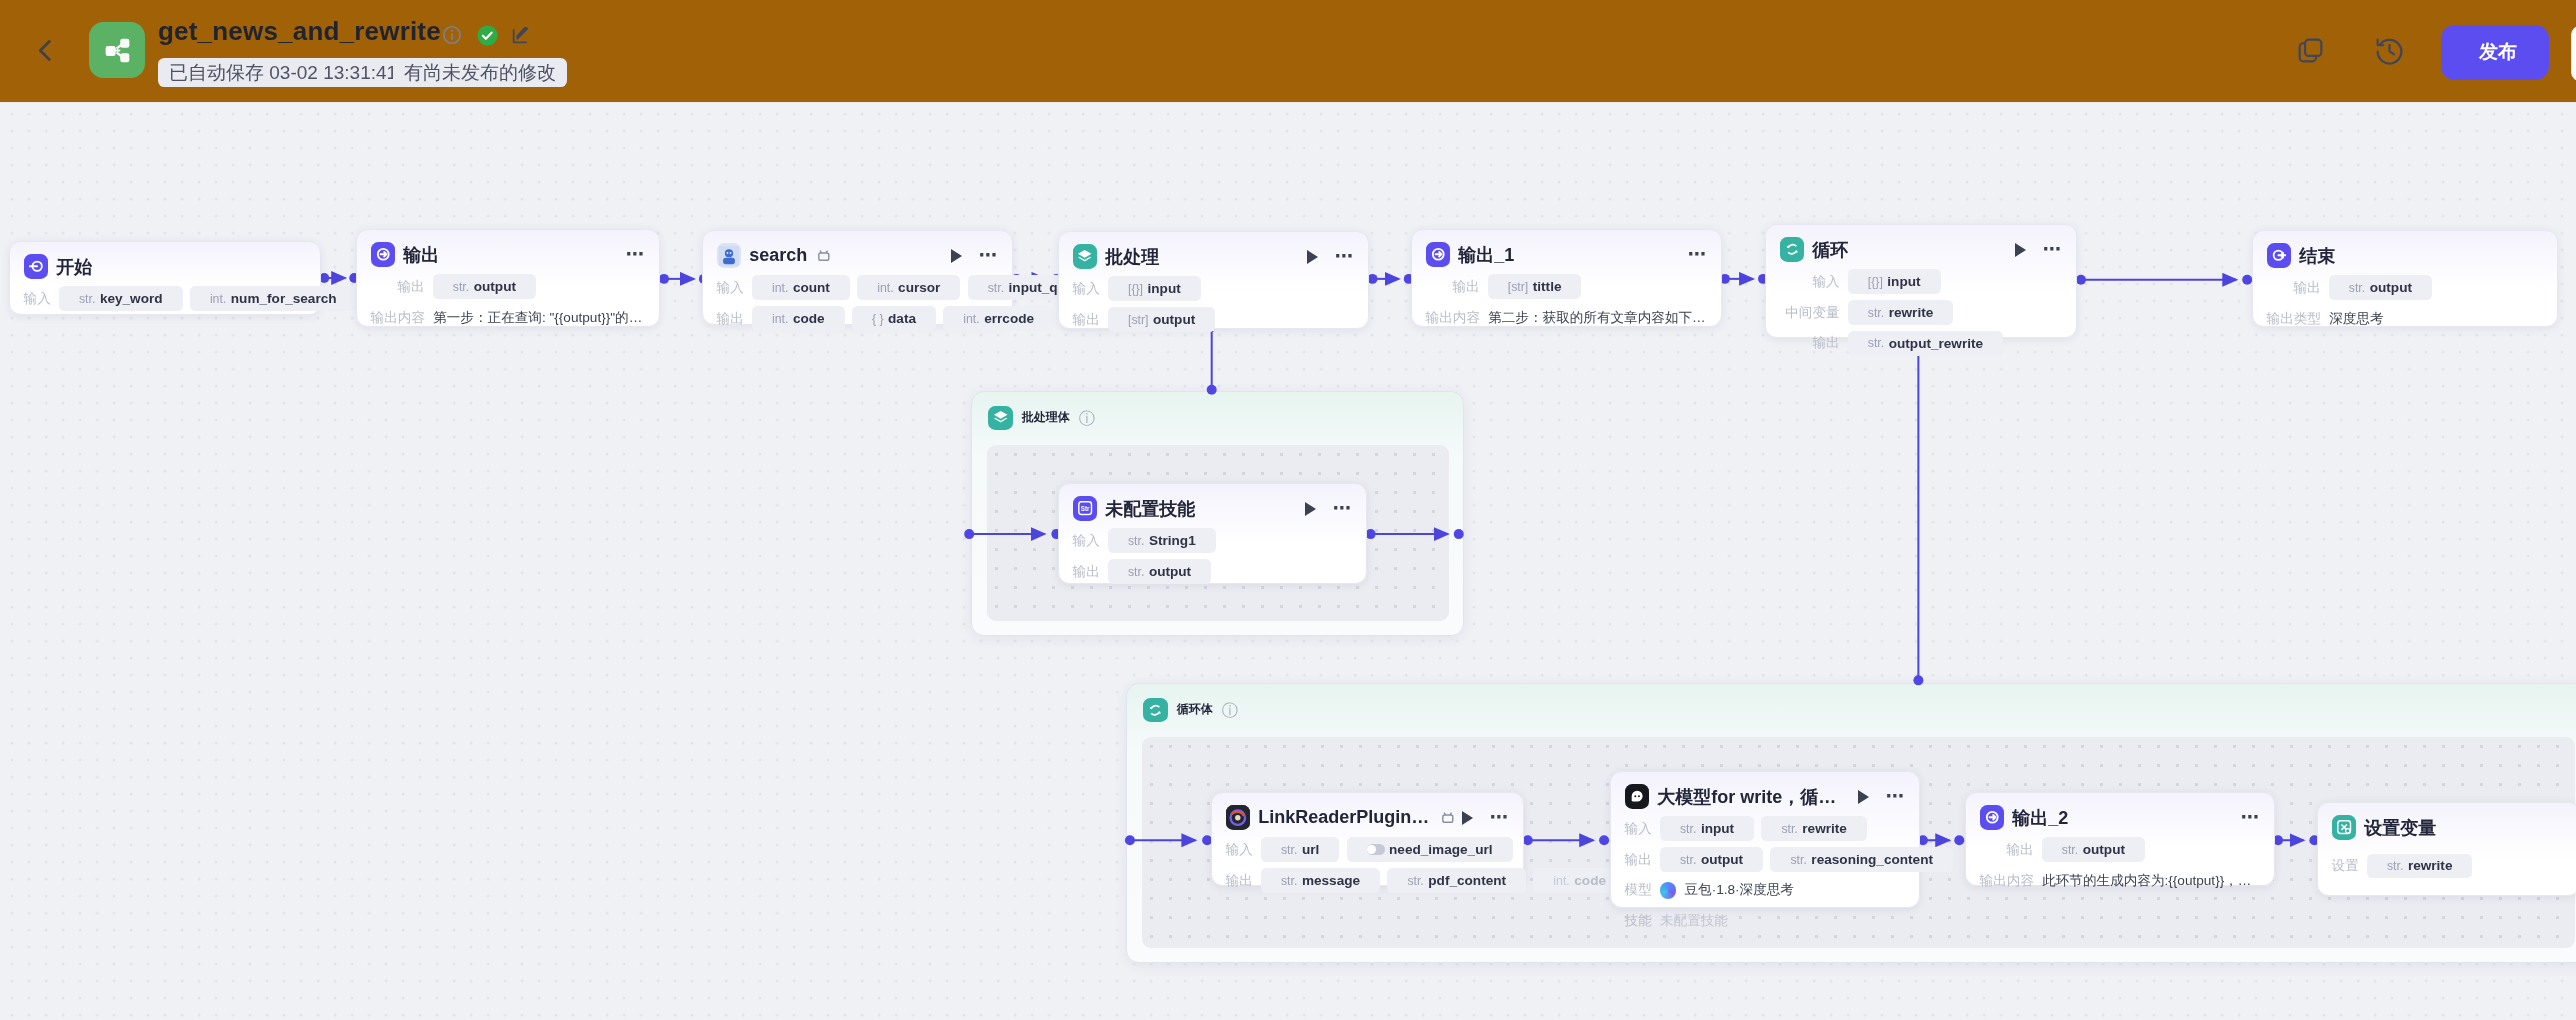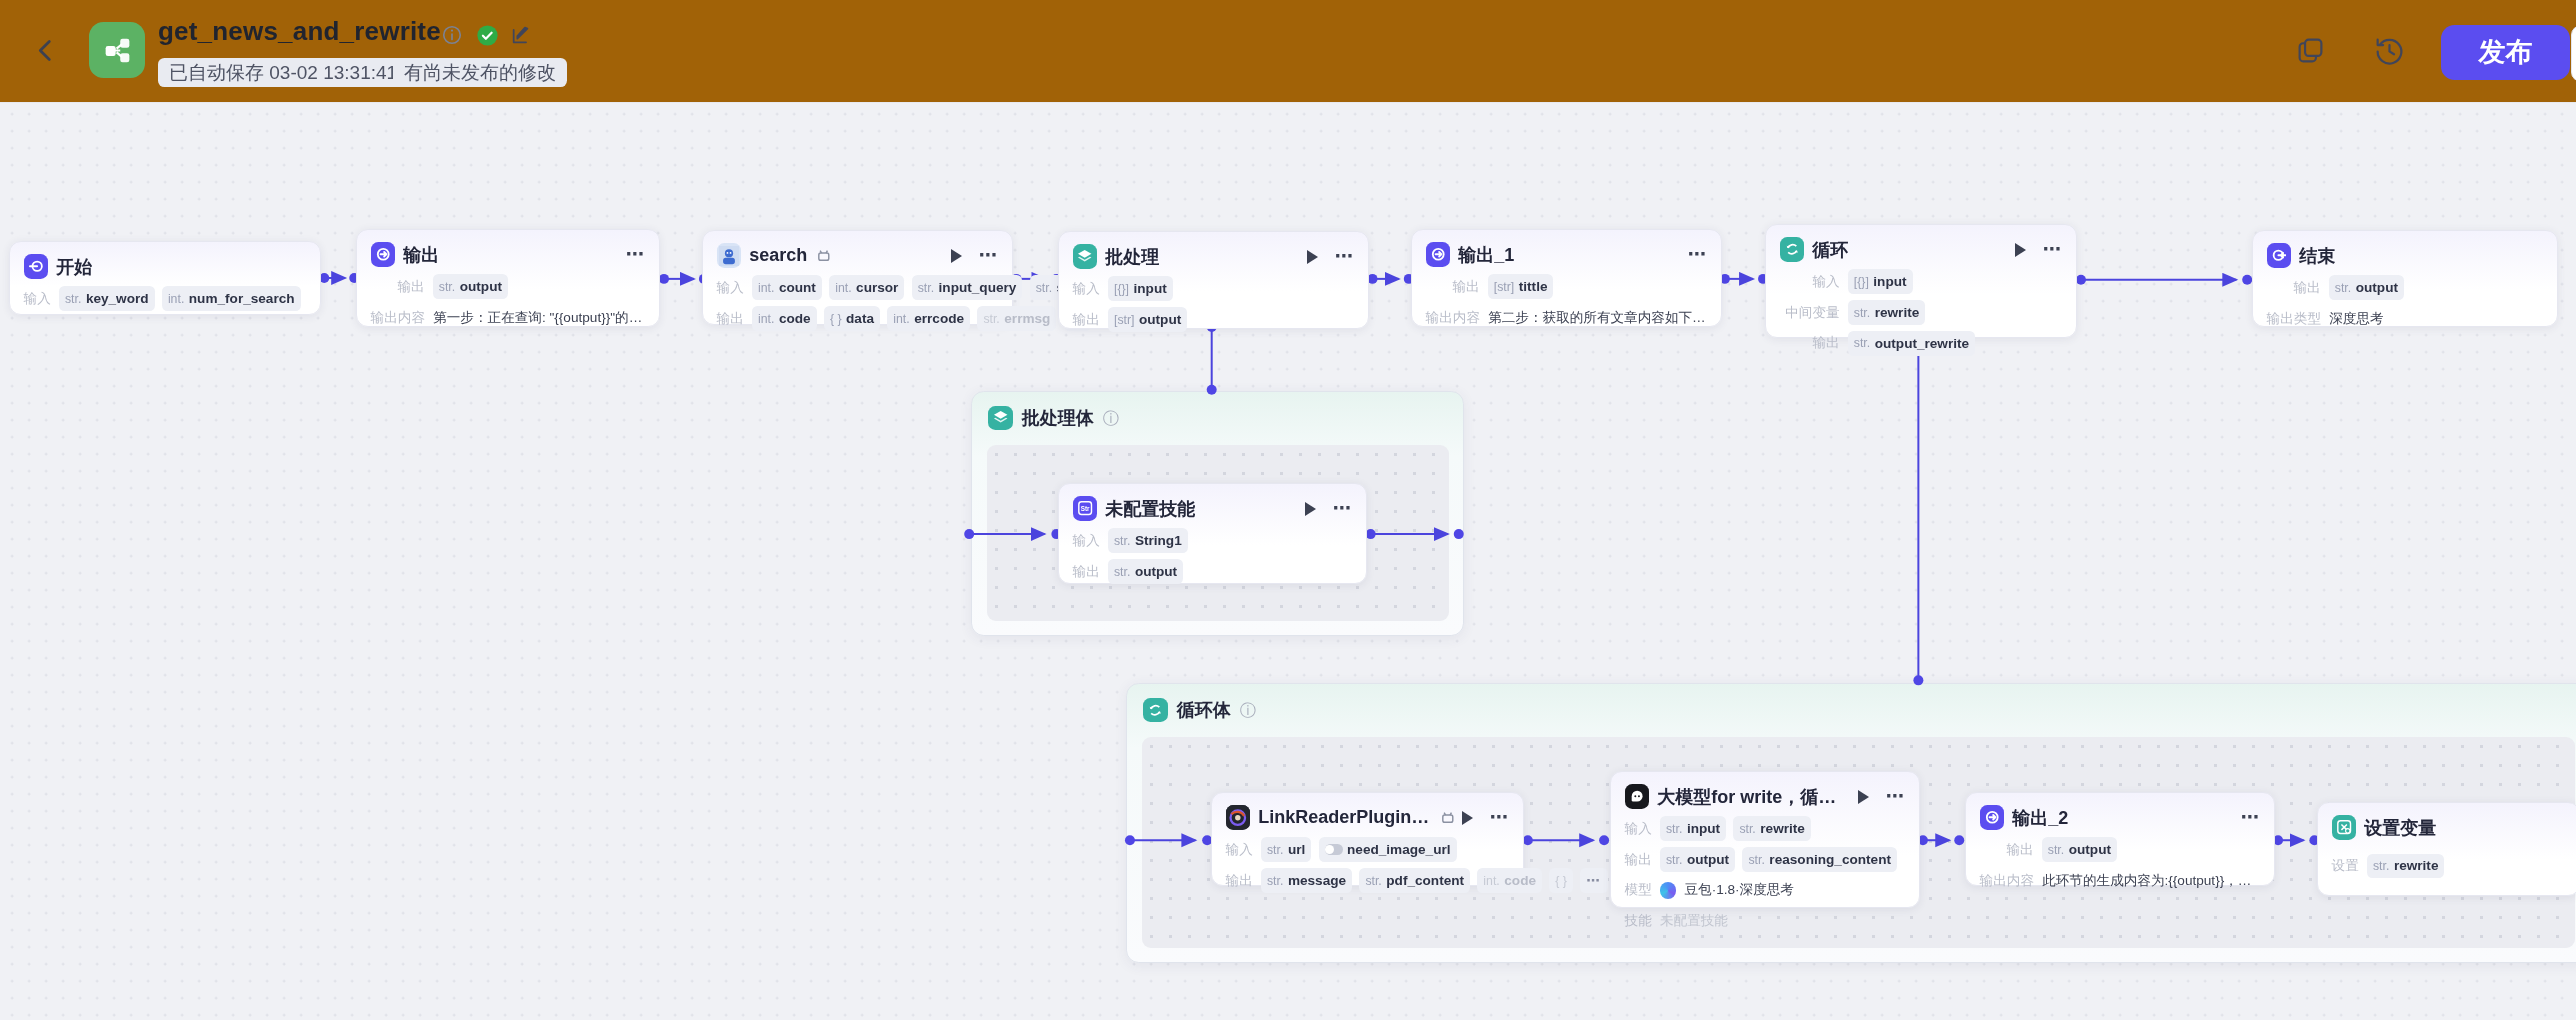--- a/index.html
+++ b/index.html
@@ -6,51 +6,51 @@
   #root{position:relative;width:2576px;height:1021px;overflow:hidden;background:#f0f1f5;}
 
   
   #topbar{position:absolute;left:0;top:0;width:2576px;height:102px;background:#a16207;border-bottom:0.9px solid #e8e9ef;z-index:50;}
   .back{position:absolute;left:33px;top:35px;width:27px;height:33px;color:#3d4150;cursor:pointer;}
   .appicon{position:absolute;left:89px;top:22px;width:56px;height:56px;border-radius:14.5px;background:#5cb264;display:flex;align-items:center;justify-content:center;}
   .wf-title{position:absolute;left:158px;top:16.3px;font-size:26px;font-weight:700;color:#20242f;letter-spacing:0.2px;}
   .t-ico{position:absolute;top:23.6px;color:#7c8292;}
   .badge{position:absolute;top:58px;height:29px;background:#e9ebf1;border-radius:6.4px;color:#4e5364;font-size:19px;line-height:29px;padding:0 11px;white-space:nowrap;}
   .hd-ico{position:absolute;top:36px;width:33px;height:33px;color:#40455a;}
-  .publish{position:absolute;left:2441px;top:24.5px;width:129px;height:55px;background:#5b4df0;border-radius:13.6px;color:#fff;font-size:27px;font-weight:600;display:flex;align-items:center;justify-content:center;cursor:pointer;}
+  .publish{position:absolute;left:2441px;top:24.5px;width:102px;height:55px;background:#5b4df0;border-radius:13.6px;color:#fff;font-size:19px;font-weight:600;display:flex;align-items:center;justify-content:center;cursor:pointer;padding-left:6px;}
   .edge-sliver{position:absolute;left:2571px;top:24.5px;width:18px;height:55px;background:#fff;border:0.9px solid #e4e6ee;border-radius:12.7px;}
 
   
   #canvas{position:absolute;inset:0;background-image:radial-gradient(rgba(110,120,145,.14) 1.3px,transparent 1.4px);background-size:17px 17px;background-position:3.6px 3.6px;}
 
   
   .container{position:absolute;border:0.9px solid #e0e4ec;border-radius:12.7px;background:linear-gradient(180deg,#e7f4f0 0%,#f5fafa 64px,#fafbfd 100%);box-shadow:0 2.7px 12.7px rgba(50,60,100,.07);}
   .container-head{display:flex;align-items:center;gap:9px;padding:13.6px 16.3px;}
-  .container-title{font-size:18px;font-weight:700;color:#23263a;}
+  .container-title{font-size:12px;font-weight:700;color:#23263a;}
   .info-i{color:#a8adbb;font-size:16.3px;line-height:1;}
   .panel{position:absolute;left:14.5px;right:14.5px;top:53px;bottom:14.5px;border-radius:9px;background-color:#ebecf1;background-image:radial-gradient(rgba(90,98,125,.16) 1.5px,transparent 1.5px);background-size:19px 19px;}
 
   
   .node{position:absolute;background:linear-gradient(180deg,#f4f3fd 0%,#ffffff 62%);border:0.9px solid #e6e7f0;border-radius:11.8px;box-shadow:0 1.8px 9px rgba(45,50,90,.08);padding:11px 13.6px;box-sizing:border-box;}
   .node-head{display:flex;align-items:center;gap:8.2px;height:27px;}
   .node-icon{width:24.5px;height:24.5px;border-radius:7.3px;flex:none;display:flex;align-items:center;justify-content:center;overflow:hidden;}
   .icon-purple{background:#5b4df0;}
   .icon-teal{background:#35b2a2;}
   .icon-dark{background:#17181d;}
   .icon-img{background:#2a2f3a;}
   .node-title{font-size:18px;font-weight:700;color:#23263a;white-space:nowrap;overflow:hidden;text-overflow:ellipsis;}
   .plug-badge{color:#8b91a2;flex:none;margin-left:1.8px;display:flex;}
   .head-actions{margin-left:auto;display:flex;align-items:center;gap:16.3px;color:#3c4152;flex:none;}
   .play{width:0;height:0;border-left:11.8px solid #3c4152;border-top:7.3px solid transparent;border-bottom:7.3px solid transparent;}
   .more{font-size:18px;font-weight:700;letter-spacing:1.8px;color:#3c4152;line-height:9px;}
   .node-row{display:flex;align-items:center;gap:8.2px;margin-top:6.4px;font-size:13.6px;min-height:24.5px;}
   .row-label{color:#b9bdc9;flex:none;font-size:13.6px;}
   .wide-labels .row-label{min-width:60px;text-align:right;}
   .mid-labels .row-label{min-width:54px;text-align:right;}
-  .tag{background:#edeff5;border-radius:5.4px;padding:0 6px;height:24.5px;display:inline-flex;gap:4.5px;align-items:center;font-size:13.6px;color:#2e3346;font-weight:600;white-space:nowrap;flex:none;}
+  .tag{background:#edeff5;border-radius:5.4px;padding:0 20px;height:24.5px;display:inline-flex;gap:4.5px;align-items:center;font-size:13.6px;color:#2e3346;font-weight:600;white-space:nowrap;flex:none;}
   .tag .t{color:#9aa0b4;font-weight:400;font-size:12.3px;}
   .tag.muted .n{color:#b8bcc8;}
   .tag.muted .t{color:#c6cad4;}
   .tag.more{color:#878ca0;font-weight:700;}
   .tgl{width:18px;height:11px;border-radius:5.4px;background:#c6cad6;position:relative;display:inline-block;}
   .tgl::after{content:"";position:absolute;left:0.9px;top:0.9px;width:9px;height:9px;border-radius:50%;background:#fff;}
   .row-text{color:#3c4152;font-size:13.6px;white-space:nowrap;overflow:hidden;text-overflow:ellipsis;}
   .row-text.muted{color:#c2c6d0;}
   .model-logo{width:16.3px;height:16.3px;border-radius:50%;background:conic-gradient(#4e8df6,#7a5cf0,#3fc3e8,#4e8df6);flex:none;}
   svg.edges{position:absolute;inset:0;z-index:5;pointer-events:none;}

